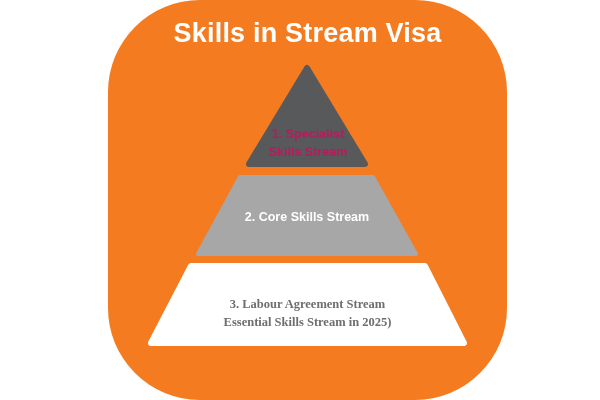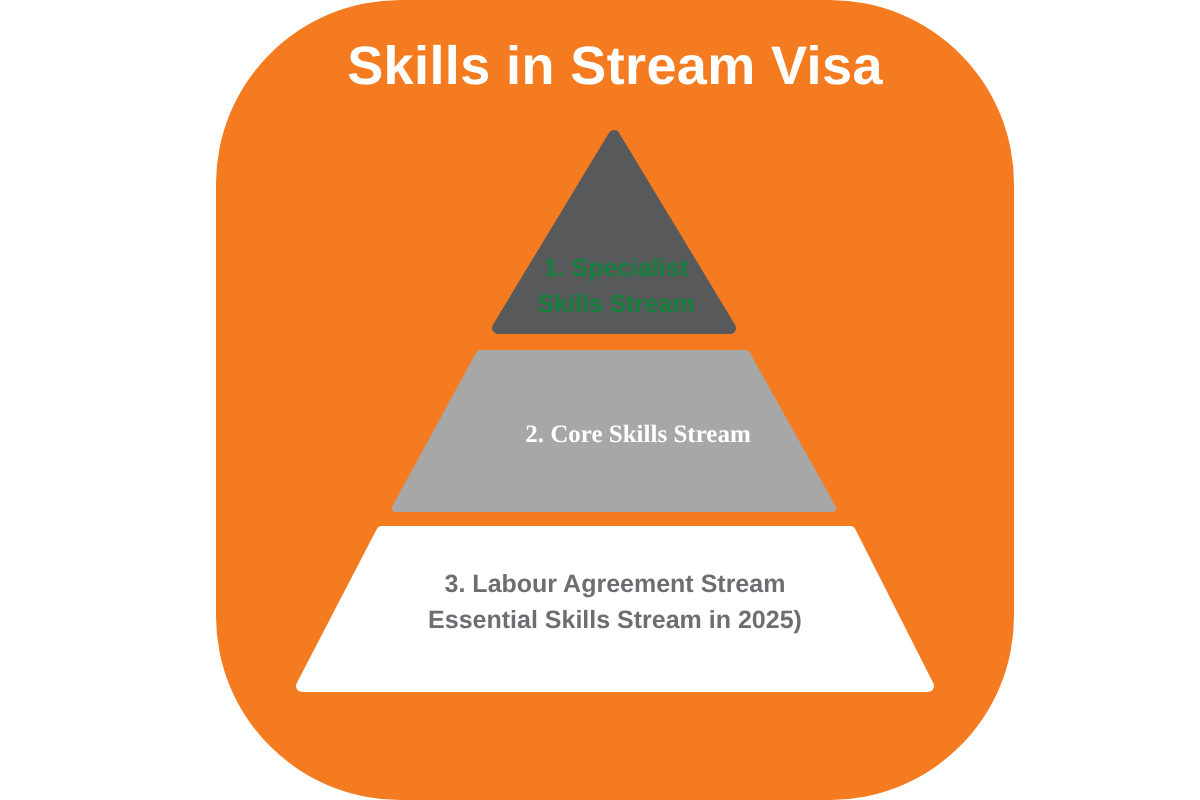--- a/index.html
+++ b/index.html
@@ -15,23 +15,23 @@
     .title {
       position: absolute; left: 108px; top: 18px; width: 399px;
       text-align: center; color: #ffffff; font-weight: bold; font-size: 27px;
       letter-spacing: 0.2px;
     }
     svg.pyramid { position: absolute; left: 0; top: 0; }
     .label {
       position: absolute; text-align: center; font-weight: bold;
       font-size: 12.5px; line-height: 18px;
     }
-    .lbl1 { left: 249px; top: 125px; width: 118px; color: #15803d; }
-    .lbl2 { left: 210px; top: 208px; width: 218px; color: #ffffff; font-family: Liberation Serif, serif; }
-    .lbl3 { left: 150px; top: 283px; width: 315px; color: #6d6e71; }
+    .lbl1 { left: 249px; top: 125px; width: 118px; color: #be185d; }
+    .lbl2 { left: 198px; top: 208px; width: 218px; color: #ffffff; }
+    .lbl3 { left: 150px; top: 295px; width: 315px; color: #6d6e71; font-family: Liberation Serif, serif; }
   </style>
 </head>
 <body>
 
 <div class="panel" style="background:#F47B20;"></div>
 
 <div class="title">Skills in Stream Visa</div>
 
 <svg class="pyramid" width="600" height="400">
   <polygon points="307,68 365,164 249,164" fill="#58595B" stroke="#58595B" stroke-width="6" stroke-linejoin="round"></polygon>

